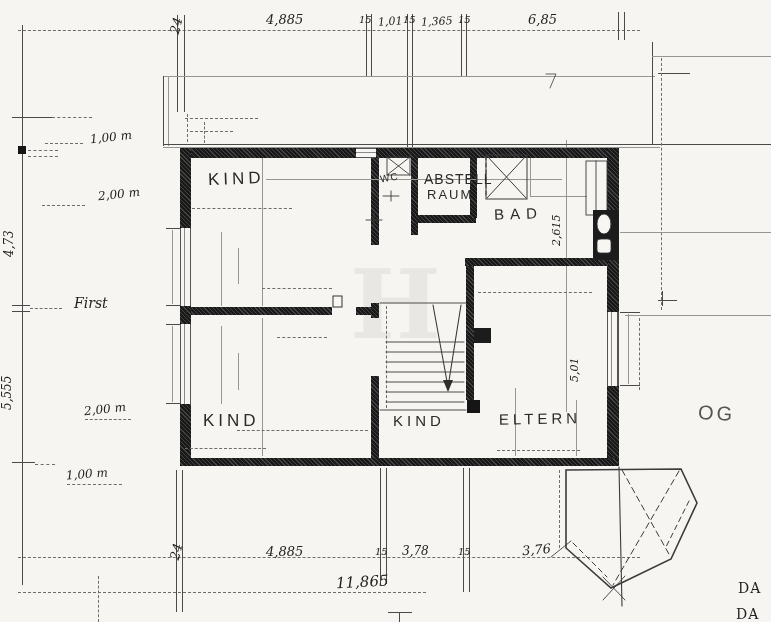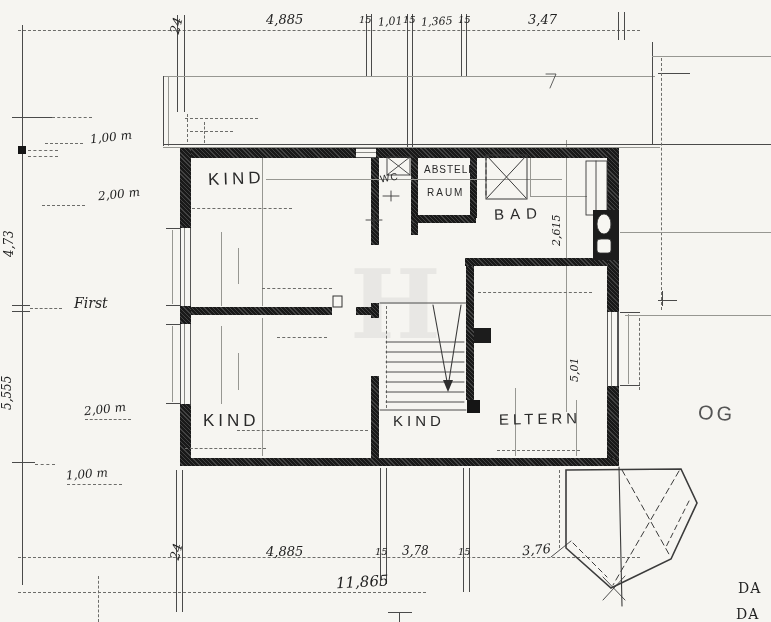--- a/index.html
+++ b/index.html
@@ -205,21 +205,21 @@
     </g>
   </svg>
 
   <div class="dim" style="left:168px;top:18px;transform:rotate(-75deg)">24</div>
   <div class="dim" style="left:266px;top:12px">4,885</div>
   <div class="dim dims" style="left:359px;top:14px">15</div>
   <div class="dim" style="left:378px;top:15px;font-size:11px;transform:rotate(-4deg)">1,01</div>
   <div class="dim dims" style="left:403px;top:14px">15</div>
   <div class="dim" style="left:421px;top:15px;font-size:11px;transform:rotate(-3deg)">1,365</div>
   <div class="dim dims" style="left:458px;top:14px">15</div>
-  <div class="dim" style="left:528px;top:12px">3,47</div>
+  <div class="dim" style="left:528px;top:12px">6,85</div>
 
   <div class="dim" style="left:168px;top:544px;transform:rotate(-75deg)">24</div>
   <div class="dim" style="left:266px;top:544px">4,885</div>
   <div class="dim dims" style="left:375px;top:546px">15</div>
   <div class="dim" style="left:402px;top:544px;font-size:12px">3,78</div>
   <div class="dim dims" style="left:458px;top:546px">15</div>
   <div class="dim" style="left:522px;top:542px;transform:rotate(-5deg)">3,76</div>
   <div class="dim" style="left:336px;top:573px;font-size:15px;transform:rotate(-3deg)">11,865</div>
 
   <div class="dim vert" style="left:2px;top:205px;height:52px;font-size:12px">4,73</div>
@@ -233,21 +233,21 @@
   <div class="hand" style="left:74px;top:295px;font-size:14px">First</div>
   <div class="hand" style="left:84px;top:402px;transform:rotate(-6deg)">2,00 m</div>
   <div class="hand" style="left:66px;top:467px;transform:rotate(-4deg)">1,00 m</div>
 
   <div class="room" style="left:208px;top:169px;font-size:17px;transform:rotate(-2deg)">KIND</div>
   <div class="room" style="left:203px;top:411px;font-size:17px">KIND</div>
   <div class="room" style="left:393px;top:412px;font-size:15px">KIND</div>
   <div class="room" style="left:499px;top:410px;font-size:15px;transform:rotate(-1deg)">ELTERN</div>
   <div class="room" style="left:494px;top:205px;font-size:15px;letter-spacing:6px;transform:rotate(-2deg)">BAD</div>
   <div class="room" style="left:380px;top:172px;font-size:10px;letter-spacing:1px;transform:rotate(-10deg)">WC</div>
-  <div class="room" style="left:424px;top:164px;font-size:10px;letter-spacing:1px">ABSTELL</div>
-  <div class="room" style="left:427px;top:187px;font-size:10px;letter-spacing:2px">RAUM</div>
+  <div class="room" style="left:424px;top:171px;font-size:14px;letter-spacing:1px">ABSTELL</div>
+  <div class="room" style="left:427px;top:187px;font-size:13px;letter-spacing:2px">RAUM</div>
   <div class="room" style="left:500px;top:151px;font-size:8px;letter-spacing:0">D</div>
 
   <div class="mark" style="left:698px;top:402px;font-size:20px;letter-spacing:3px;color:#555;transform:rotate(3deg);font-family:'Liberation Sans',sans-serif">OG</div>
   <div class="hand" style="left:738px;top:580px;font-size:14px;font-style:normal;letter-spacing:1px">DA</div>
   <div class="hand" style="left:736px;top:606px;font-size:14px;font-style:normal;letter-spacing:1px">DA</div>
 
 </div>
 
 </body></html>

